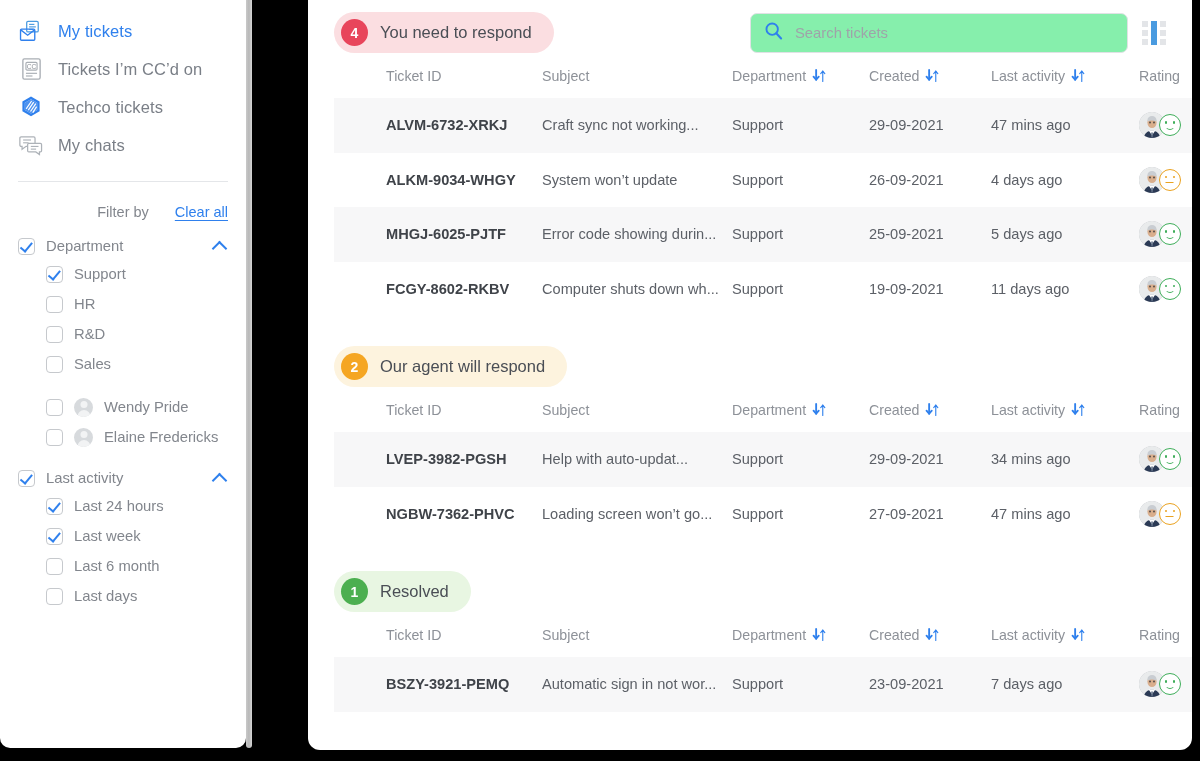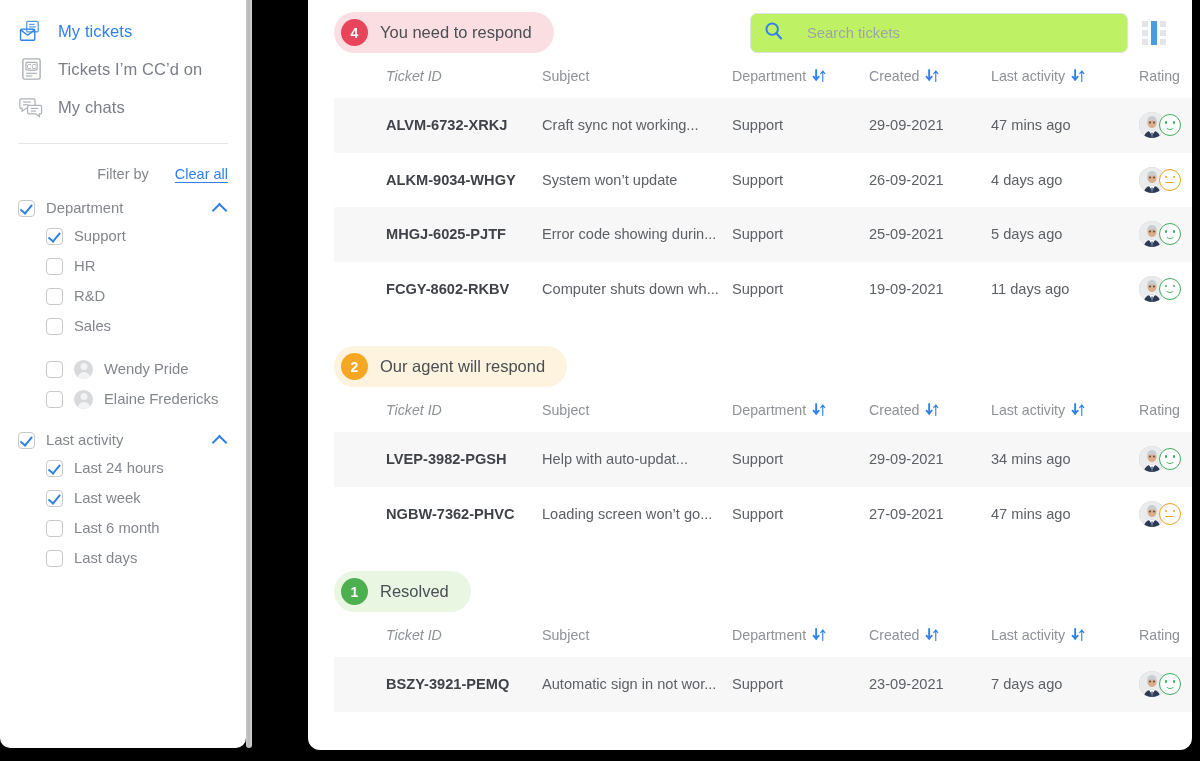--- a/index.html
+++ b/index.html
@@ -114,41 +114,41 @@
   }
   .pill-count {
     width: 27px; height: 27px; border-radius: 50%;
     color: #fff; font-size: 14px; font-weight: 600;
     display:flex; align-items:center; justify-content:center;
   }
   .search-wrap { display:flex; align-items:center; gap: 14px; }
   .search-box {
     width: 378px; height: 40px;
     border: 1px solid #e0e2e5; border-radius: 7px;
-    display:flex; align-items:center; gap: 22px; padding: 0 13px;
-    background: #bef264;
+    display:flex; align-items:center; gap: 10px; padding: 0 13px;
+    background: #86efac;
   }
   .search-input {
     border: none; outline: none; flex:1;
     font-size: 14.8px; color: #4a4e55;
     font-family: "Liberation Sans", sans-serif; background: transparent;
   }
   .search-input::placeholder { color: #9fa3a9; }
   .grid-toggle { display:grid; grid-template-columns: repeat(3, 6px); gap: 3px; cursor:pointer; }
   .gt-cell { width:6px; height:6px; background:#e3e5e8; }
   .gt-bar { width:6px; height:24px; background:#4a9be0; grid-row: 1 / span 3; grid-column: 2; }
 
   table { width: 100%; border-collapse: collapse; table-layout: fixed; }
   thead th {
     text-align: left; font-weight: 400;
     font-size: 14.2px; color: #8d9198;
     padding: 15px 0 14px 0;
   }
   .col-dot { width: 52px; }
-  .col-id  { width: 156px; font-style: italic; }
+  .col-id  { width: 156px; }
   .col-sub { width: 190px; }
   .col-dep { width: 137px; }
   .col-cre { width: 122px; }
   .col-act { width: 148px; }
   .col-rat { width: 79px; }
 
   .sort-ico {
     display:inline-flex; width: 15px; height: 14px;
     vertical-align: -2px; margin-left: 6px;
   }
@@ -216,20 +216,36 @@
           <span class="nav-ico">
             <svg width="23" height="24" viewBox="0 0 24 25" fill="none">
     <rect x="3" y="2" width="18" height="21" rx="1.6" stroke="#A9AEB4" stroke-width="1.4"></rect>
     <rect x="6.2" y="5.6" width="11.6" height="8" rx="1.2" stroke="#A9AEB4" stroke-width="1.2"></rect>
     <text x="12" y="12" font-size="7" fill="#8d9198" text-anchor="middle" font-family="Liberation Sans, sans-serif">CC</text>
     <line x1="6.2" y1="17" x2="17.8" y2="17" stroke="#A9AEB4" stroke-width="1.2"></line>
     <line x1="6.2" y1="19.8" x2="13" y2="19.8" stroke="#A9AEB4" stroke-width="1.2"></line>
             </svg>
           </span>
     <span class="nav-label">Tickets I’m CC’d on</span>
+        </div>
+        <div class="nav-item">
+          <span class="nav-ico">
+            <svg width="24" height="25" viewBox="0 0 24 25" fill="none">
+    <path d="M12 1.6l8.6 4.9v9.8L12 21.3 3.4 16.3V6.5L12 1.6z" fill="#2F80ED"></path>
+    <path d="M12 4.3l6.2 3.5v7.1L12 18.5l-6.2-3.6V7.8L12 4.3z" fill="#fff"></path>
+    <path d="M12 4.3l6.2 3.5v7.1L12 18.5l-6.2-3.6V7.8L12 4.3z" fill="#2F80ED" opacity="0.85"></path>
+    <g stroke="#fff" stroke-width="1.2">
+      <line x1="7.2" y1="13.8" x2="12.6" y2="6.0"></line>
+                <line x1="9.3" y1="15.2" x2="14.7" y2="7.2"></line>
+      <line x1="11.5" y1="16.5" x2="16.8" y2="8.6"></line>
+                <line x1="13.8" y1="17.6" x2="17.6" y2="11.6"></line>
+    </g>
+            </svg>
+          </span>
+    <span class="nav-label">Techco tickets</span>
         </div>
         <div class="nav-item">
           <span class="nav-ico">
             <svg width="24" height="24" viewBox="0 0 25 25" fill="none">
     <path d="M2.2 4.1h13.2a1.3 1.3 0 0 1 1.3 1.3v7.2a1.3 1.3 0 0 1-1.3 1.3H7.4l-4.2 3.1v-3.1h-1a1.3 1.3 0 0 1-1.3-1.3V5.4a1.3 1.3 0 0 1 1.3-1.3z" stroke="#ADB2B8" stroke-width="1.3" fill="#fff"></path>
     <line x1="4.3" y1="7.3" x2="12.5" y2="7.3" stroke="#ADB2B8" stroke-width="1.2"></line>
     <line x1="4.3" y1="10.2" x2="10" y2="10.2" stroke="#ADB2B8" stroke-width="1.2"></line>
     <path d="M10.2 10.8h12.1a1.2 1.2 0 0 1 1.2 1.2v6.5a1.2 1.2 0 0 1-1.2 1.2h-1v2.8l-3.8-2.8h-7.3a1.2 1.2 0 0 1-1.2-1.2V12a1.2 1.2 0 0 1 1.2-1.2z" stroke="#ADB2B8" stroke-width="1.3" fill="#fff"></path>
     <line x1="12.3" y1="14" x2="20.3" y2="14" stroke="#ADB2B8" stroke-width="1.2"></line>
     <line x1="12.3" y1="16.8" x2="17.8" y2="16.8" stroke="#ADB2B8" stroke-width="1.2"></line>

